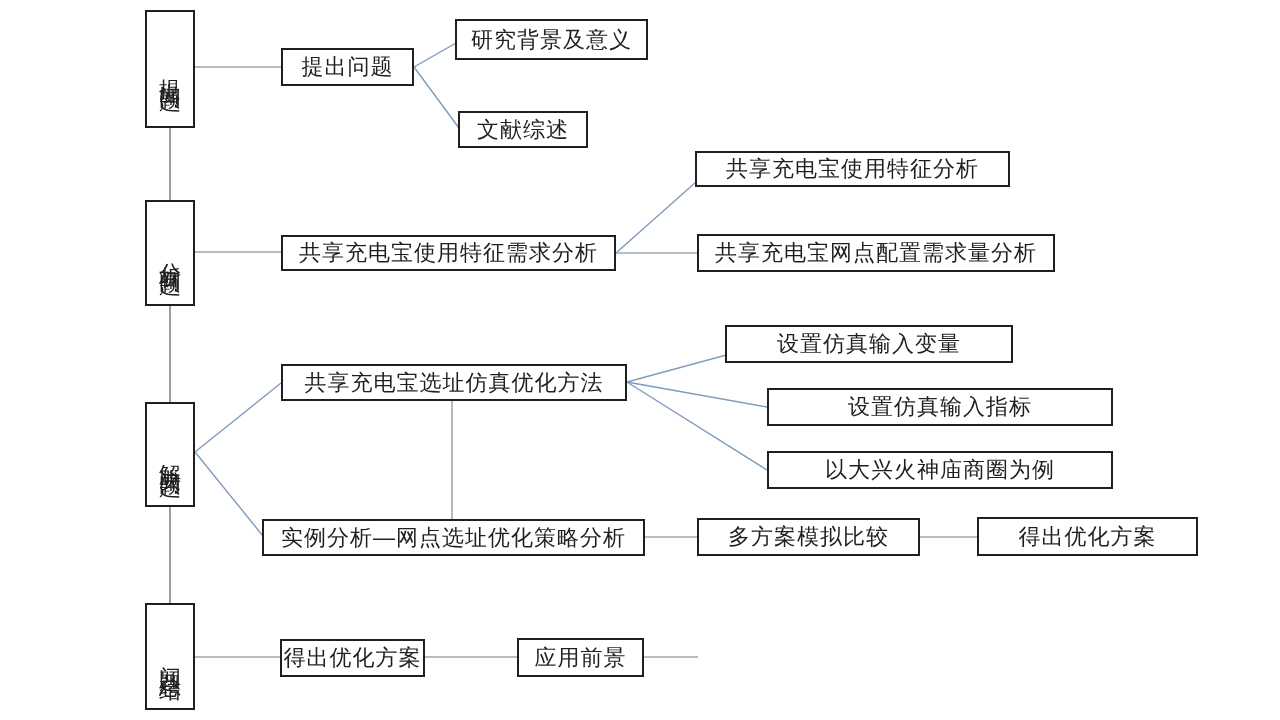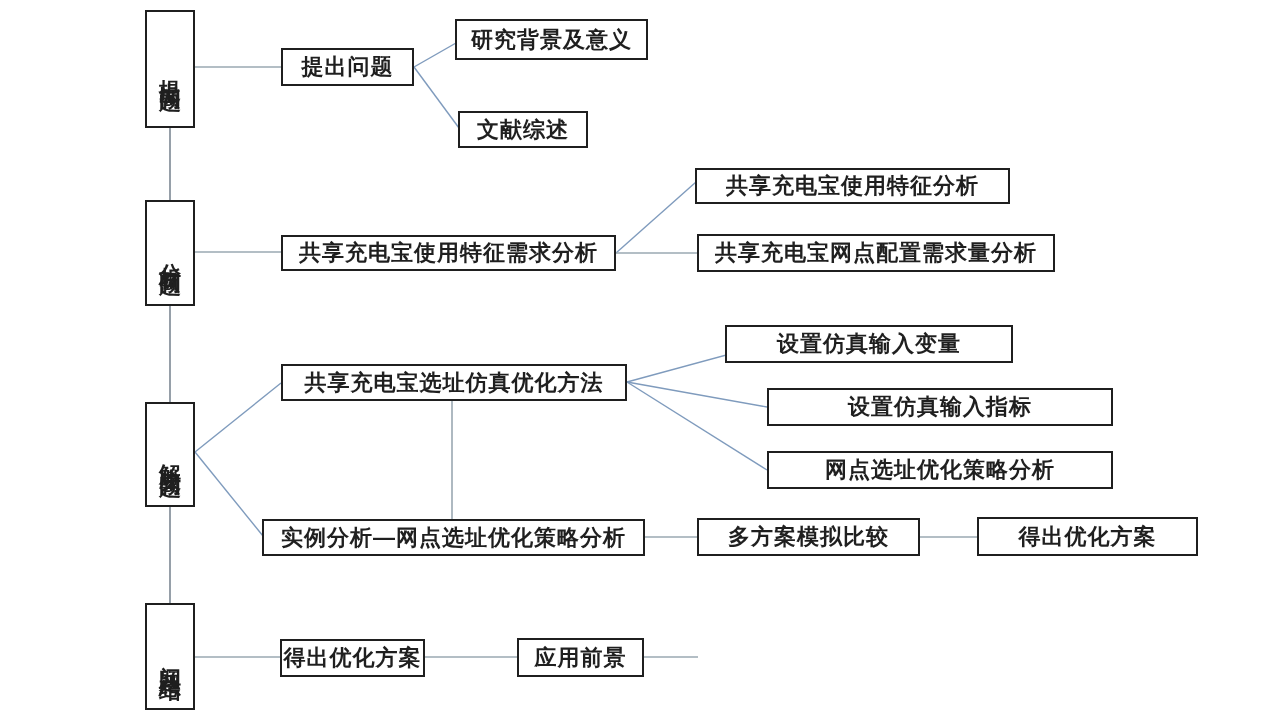--- a/index.html
+++ b/index.html
@@ -29,21 +29,20 @@
     box-sizing: border-box;
     border: 2px solid var(--box-border, #1f1f1f);
     background: #ffffff;
     display: flex;
     align-items: center;
     justify-content: center;
     font-size: 22px;
     line-height: 1;
     white-space: nowrap;
     letter-spacing: 1px;
-    font-weight: bold;
   }
   .vbox {
     writing-mode: vertical-rl;
     text-orientation: upright;
     letter-spacing: 4px;
     font-size: 22px;
     padding: 2px 0;
   }
 </style>
 </head>
@@ -82,27 +81,27 @@
   <div class="box vbox" style="left:145px;top:10px;width:50px;height:118px">提出问题</div>
   <div class="box vbox" style="left:145px;top:200px;width:50px;height:106px">分析问题</div>
   <div class="box vbox" style="left:145px;top:402px;width:50px;height:105px">解决问题</div>
   <div class="box vbox" style="left:145px;top:603px;width:50px;height:107px">问题总结</div>
 
   <div class="box" style="left:281px;top:48px;width:133px;height:38px">提出问题</div>
   <div class="box" style="left:455px;top:19px;width:193px;height:41px">研究背景及意义</div>
   <div class="box" style="left:458px;top:111px;width:130px;height:37px">文献综述</div>
 
   <div class="box" style="left:281px;top:235px;width:335px;height:36px">共享充电宝使用特征需求分析</div>
-  <div class="box" style="left:695px;top:168px;width:315px;height:36px">共享充电宝使用特征分析</div>
+  <div class="box" style="left:695px;top:151px;width:315px;height:36px">共享充电宝使用特征分析</div>
   <div class="box" style="left:697px;top:234px;width:358px;height:38px">共享充电宝网点配置需求量分析</div>
 
   <div class="box" style="left:281px;top:364px;width:346px;height:37px">共享充电宝选址仿真优化方法</div>
   <div class="box" style="left:725px;top:325px;width:288px;height:38px">设置仿真输入变量</div>
   <div class="box" style="left:767px;top:388px;width:346px;height:38px">设置仿真输入指标</div>
-  <div class="box" style="left:767px;top:451px;width:346px;height:38px">网点选址优化策略分析</div>
+  <div class="box" style="left:767px;top:451px;width:346px;height:38px">以大兴火神庙商圈为例</div>
   <div class="box" style="left:262px;top:519px;width:383px;height:37px">实例分析—网点选址优化策略分析</div>
   <div class="box" style="left:697px;top:518px;width:223px;height:38px">多方案模拟比较</div>
   <div class="box" style="left:977px;top:517px;width:221px;height:39px">得出优化方案</div>
 
   <div class="box" style="left:280px;top:639px;width:145px;height:38px">得出优化方案</div>
   <div class="box" style="left:517px;top:638px;width:127px;height:39px">应用前景</div>
 
 </div>
 
 </body></html>

